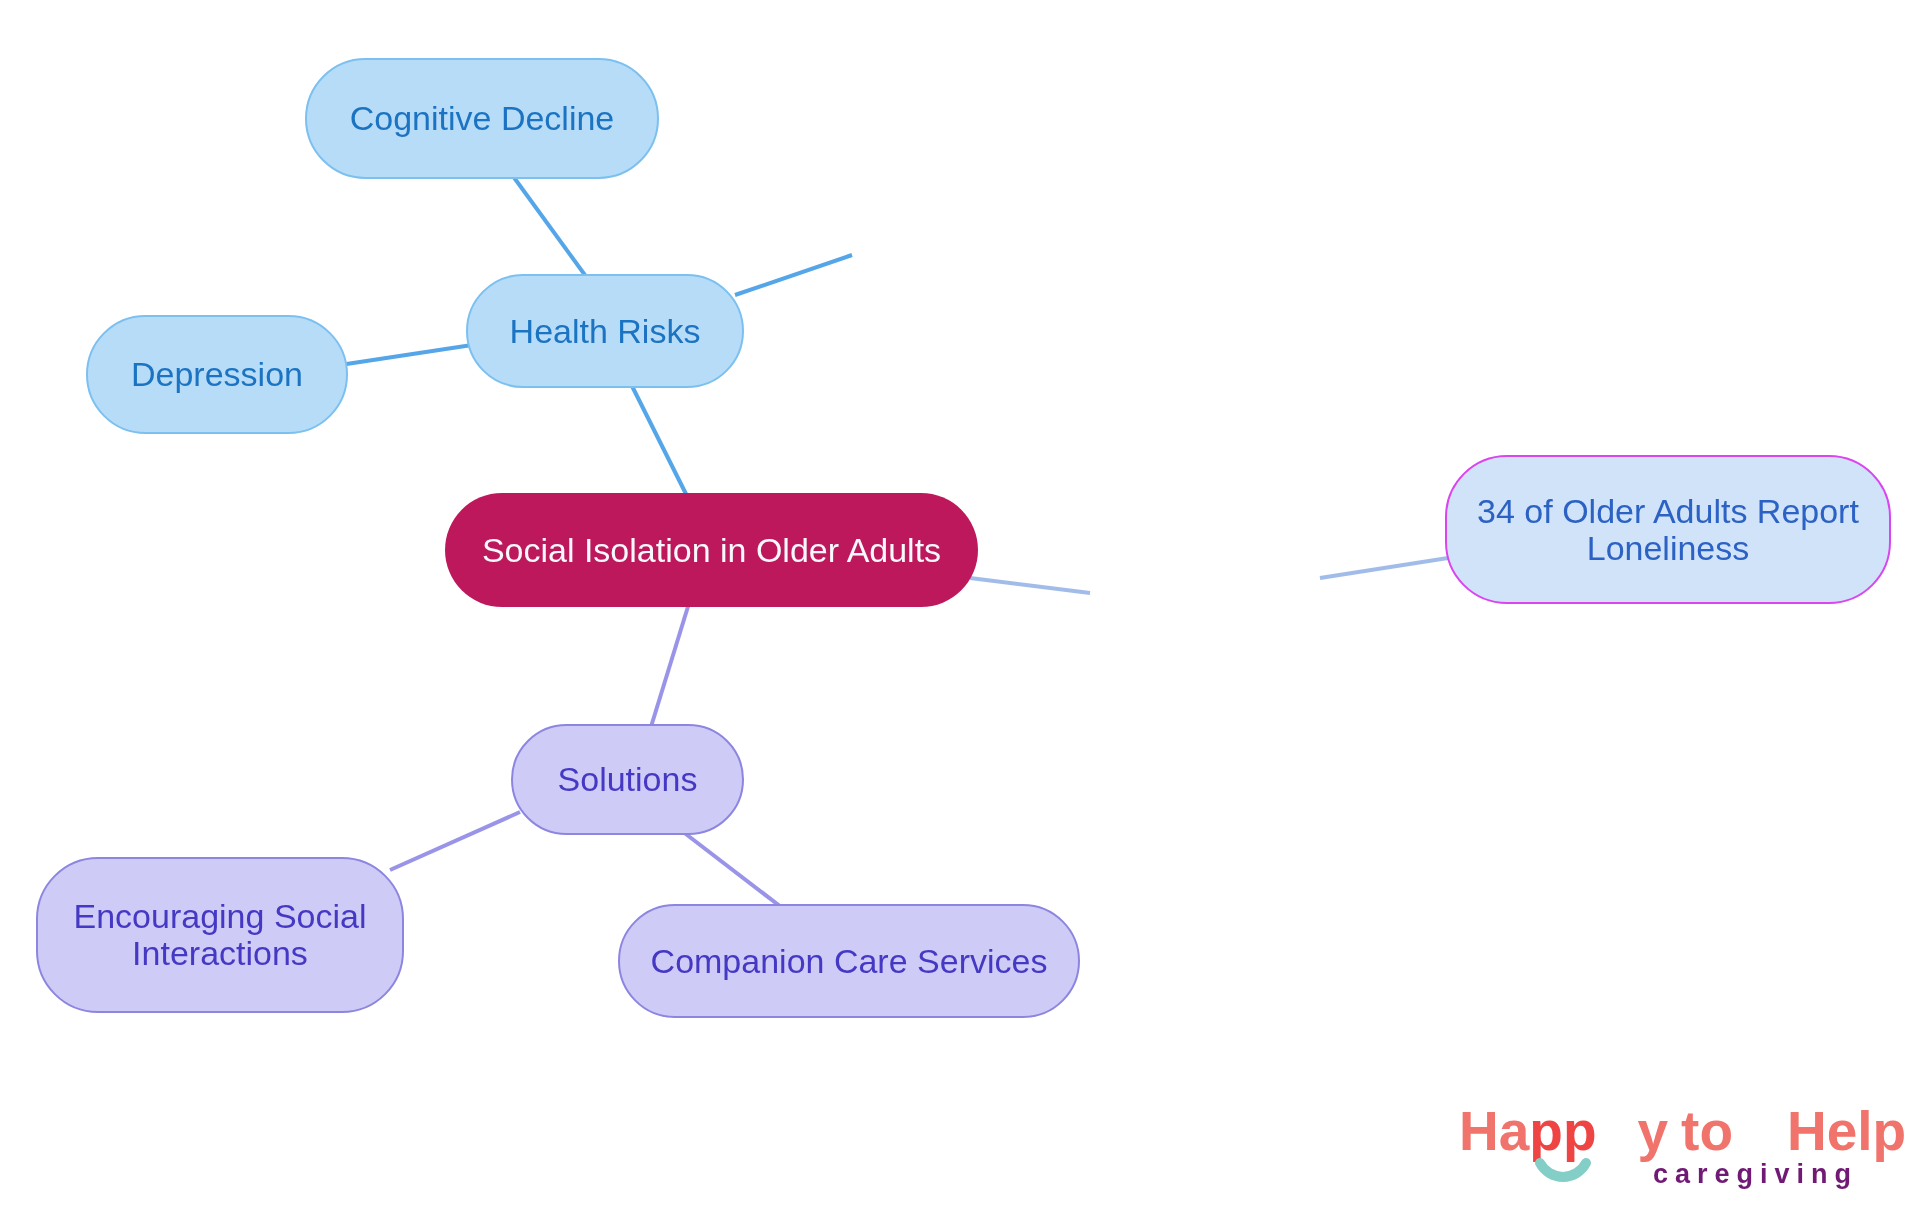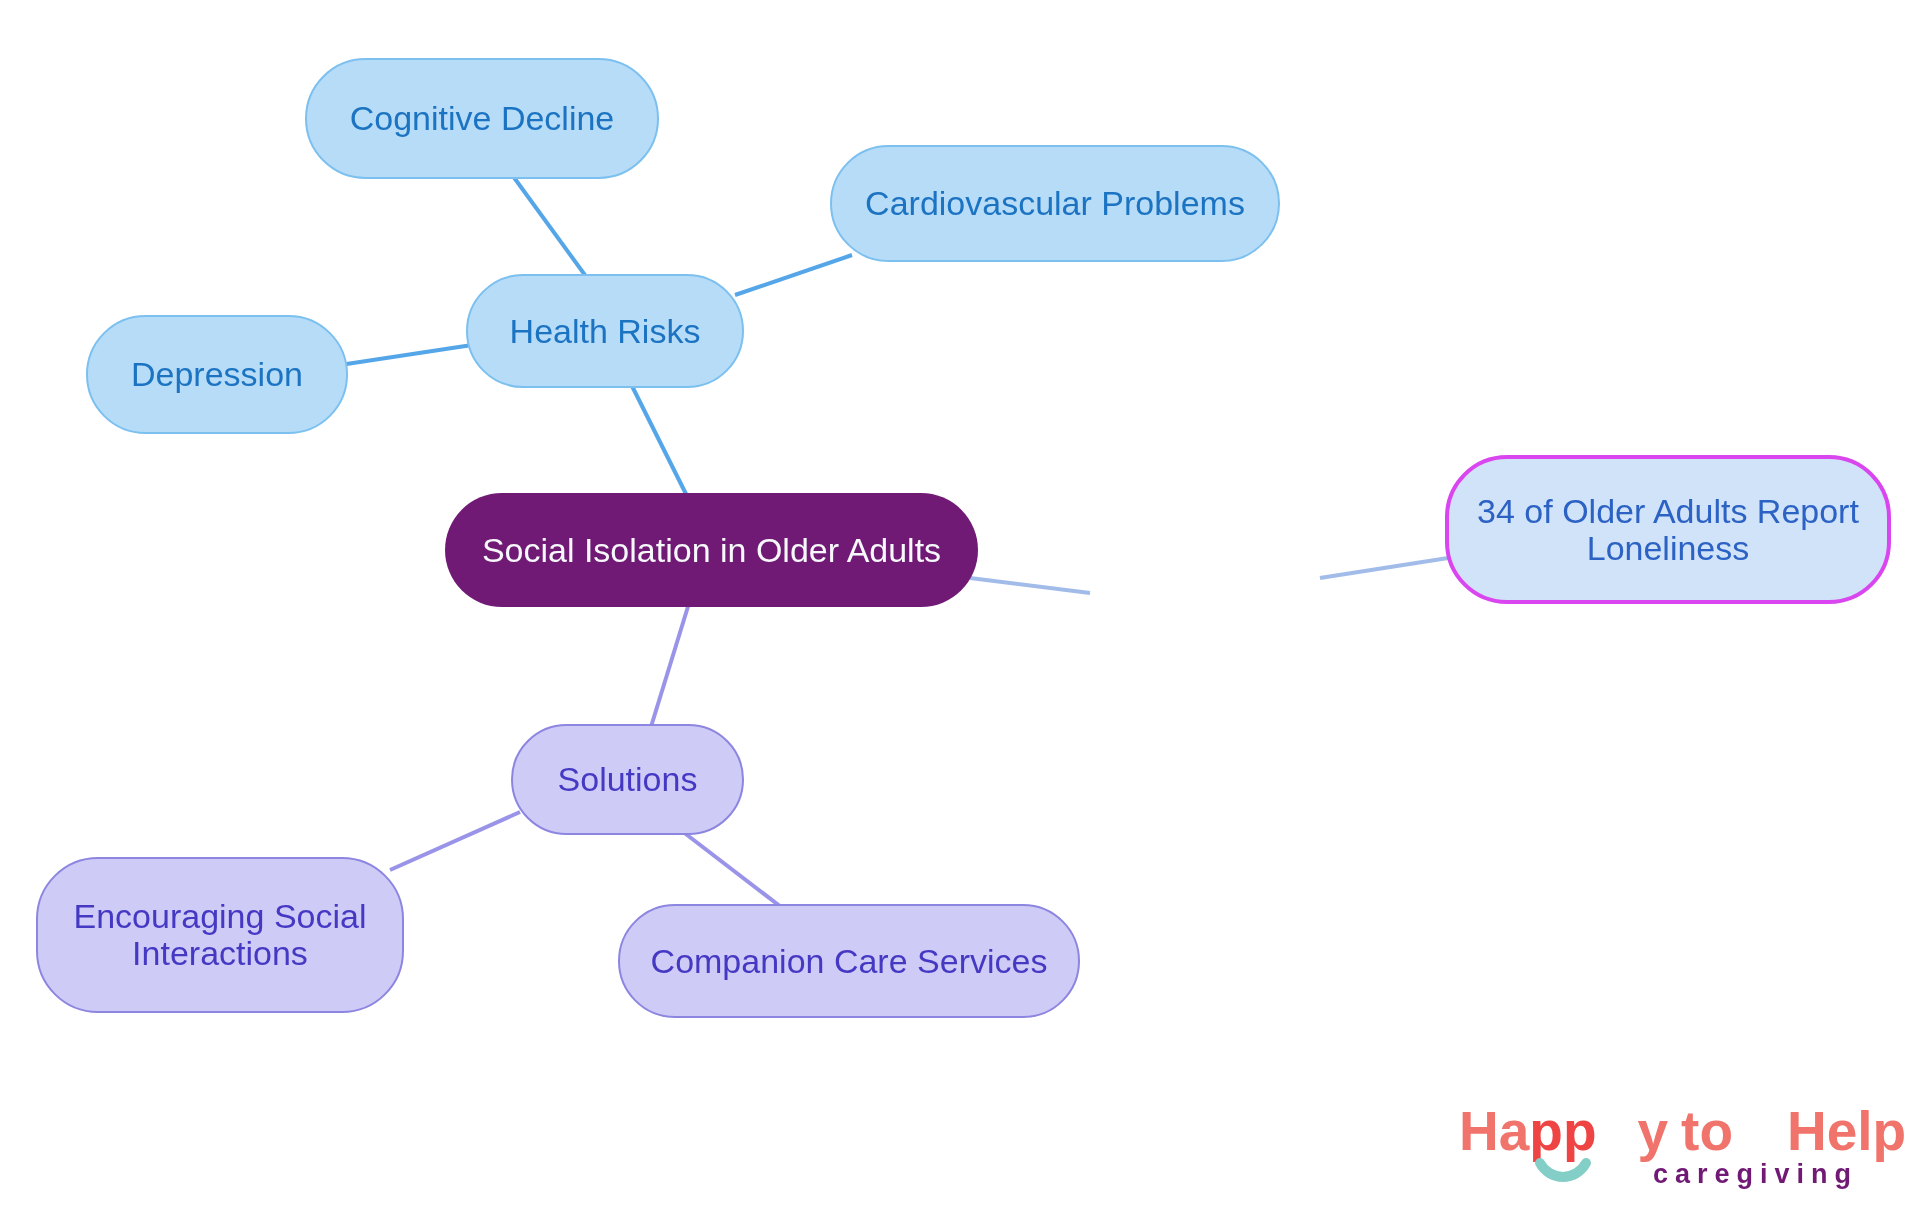--- a/index.html
+++ b/index.html
@@ -25,31 +25,31 @@
     text-align: center;
     box-sizing: border-box;
     font-size: 34px;
     line-height: 37px;
     padding: 0 22px;
   }
   .node span { white-space: pre-line; }
   .pill { border-radius: 999px; }
   .rounded { border-radius: 62px; }
   .central {
-    background: #701a75;
+    background: #be185d;
     color: #f6f8fb;
   }
   .blue {
     background: #b7dcf8;
     border: 2px solid #7cc0f0;
     color: #1b73c2;
   }
   .peri {
     background: #d1e3f9;
-    border: 4px solid #d946ef;
+    border: 2px solid #d946ef;
     color: #2b62c4;
   }
   .purple {
     background: #cfcbf7;
     border: 2px solid #8d86e0;
     color: #4539c4;
   }
   
   .logo {
     position: absolute;
@@ -98,23 +98,20 @@
     <line x1="1320" y1="578" x2="1448" y2="558" stroke="#a2bcea" stroke-width="4"></line>
     <line x1="690" y1="600" x2="650" y2="730" stroke="#9a94e9" stroke-width="4"></line>
     <line x1="520" y1="812" x2="390" y2="870" stroke="#9a94e9" stroke-width="4"></line>
     <line x1="678" y1="828" x2="785" y2="910" stroke="#9a94e9" stroke-width="4"></line>
   </svg>
 
   <div class="node blue pill" style="left:305px; top:58px; width:354px; height:121px;">
     <span>Cognitive Decline</span>
   </div>
 
-  <div class="node blue pill" style="left:830px; top:145px; width:450px; height:117px;">
-    <span>Cardiovascular Problems</span>
-  </div>
 
   <div class="node blue pill" style="left:86px; top:315px; width:262px; height:119px;">
     <span>Depression</span>
   </div>
 
   <div class="node blue pill" style="left:466px; top:274px; width:278px; height:114px;">
     <span>Health Risks</span>
   </div>
 
   <div class="node central pill" style="left:445px; top:493px; width:533px; height:114px;">

